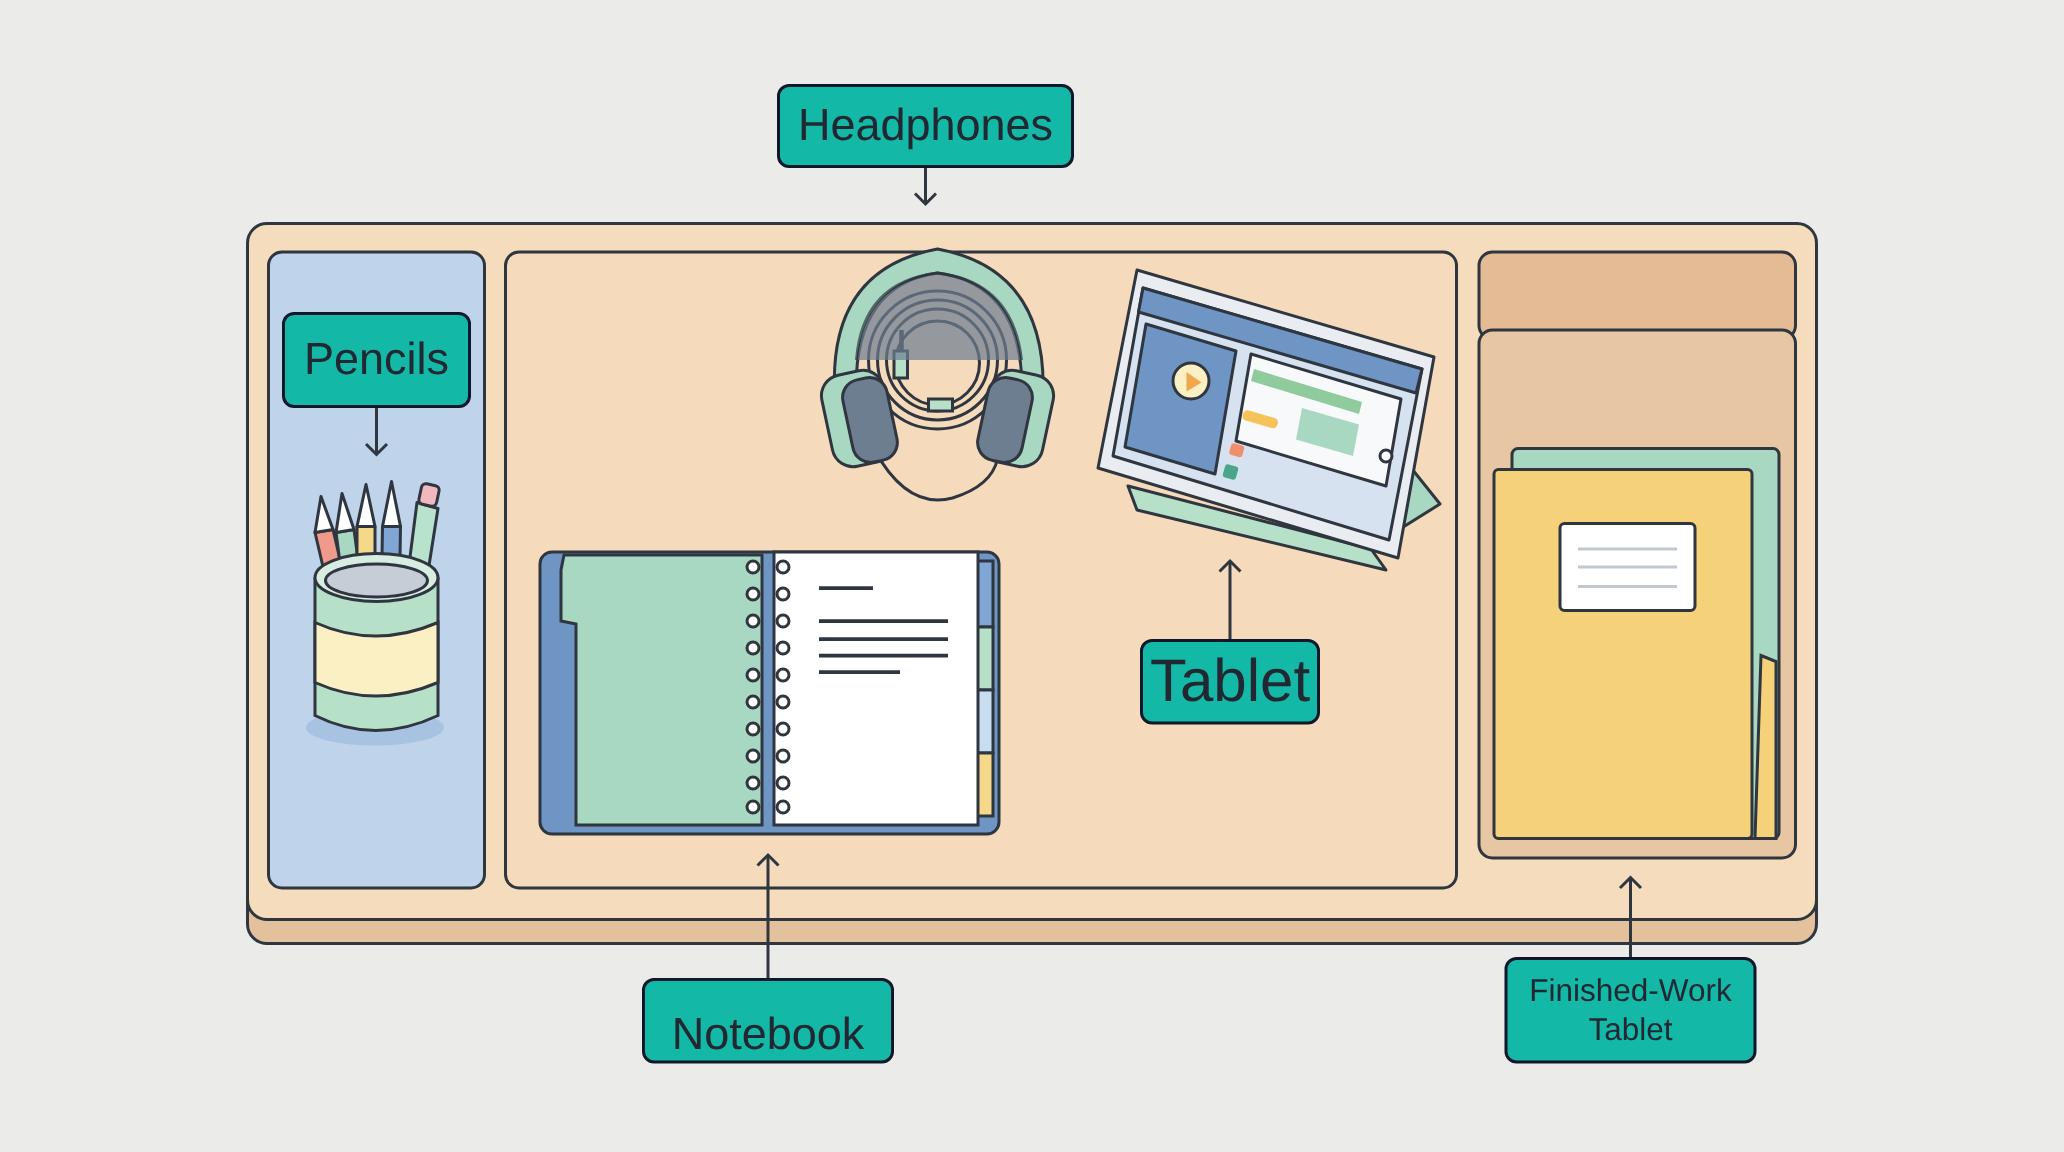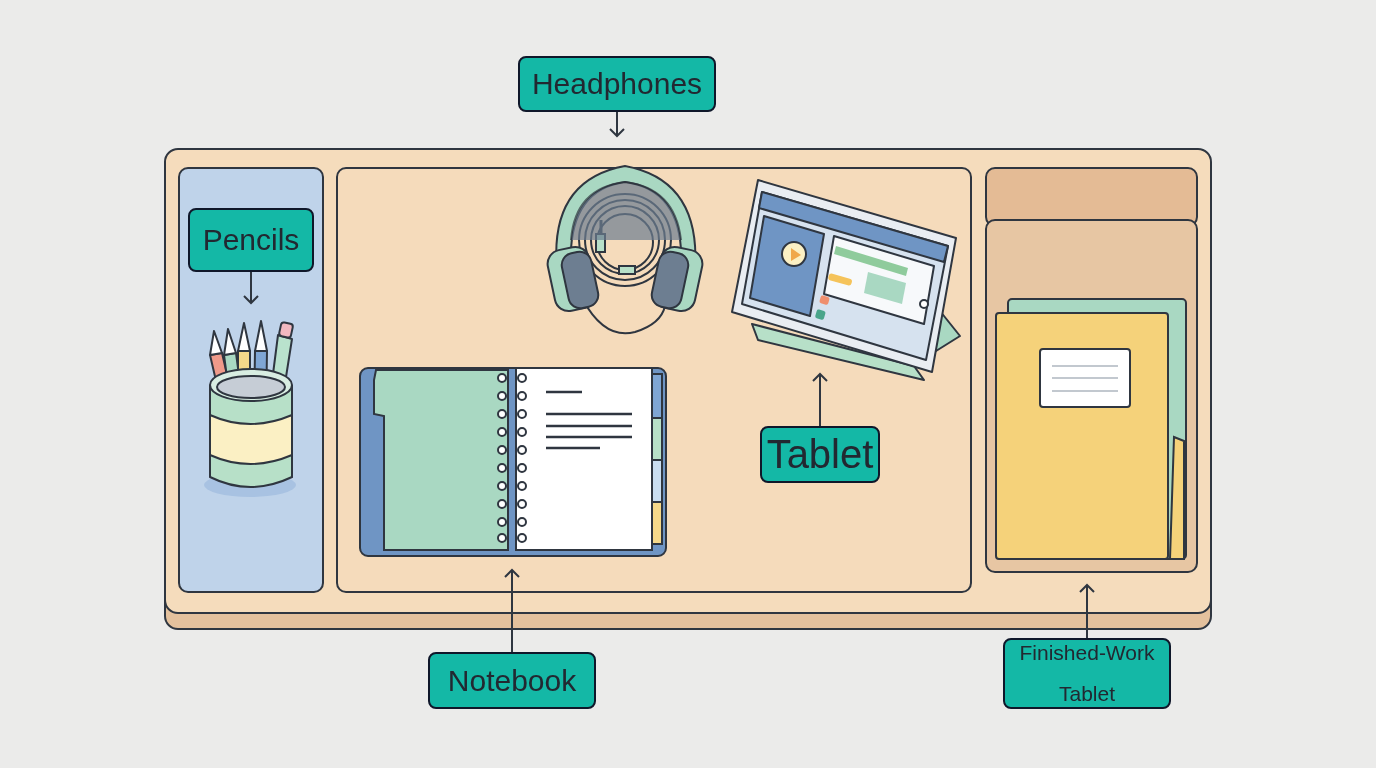--- a/index.html
+++ b/index.html
@@ -177,19 +177,19 @@
 
 <div class="label" style="left:518px;top:56px;width:198px;height:56px;font-size:30px;">
   <span>Headphones</span>
 </div>
 <div class="label" style="left:188px;top:208px;width:126px;height:64px;font-size:30px;">
   <span>Pencils</span>
 </div>
 <div class="label" style="left:760px;top:426px;width:120px;height:57px;font-size:40px;">
   <span>Tablet</span>
 </div>
-<div class="label" style="left:428px;top:652px;width:168px;height:57px;font-size:30px;">
+<div class="label" style="left:428px;top:652px;width:168px;height:57px;font-size:30px;align-items:flex-end;">
   <span>Notebook</span>
 </div>
-<div class="label" style="left:1003px;top:638px;width:168px;height:71px;font-size:21px;flex-direction:column;line-height:26px;justify-content:space-between;">
+<div class="label" style="left:1003px;top:638px;width:168px;height:71px;font-size:21px;flex-direction:column;line-height:26px;">
   <span>Finished-Work</span>
   <span>Tablet</span>
 </div>
 
 </body></html>

